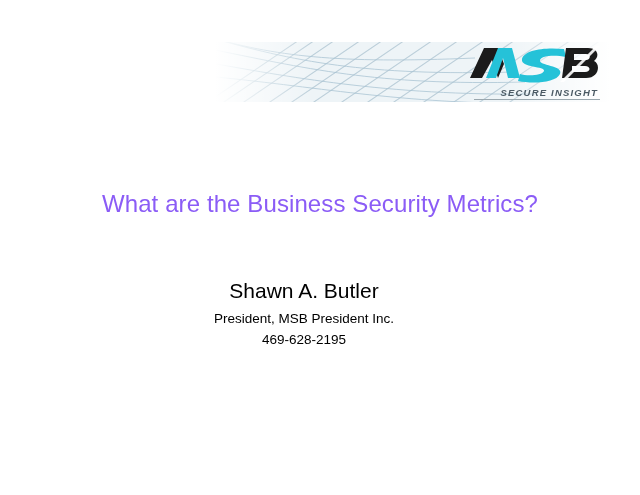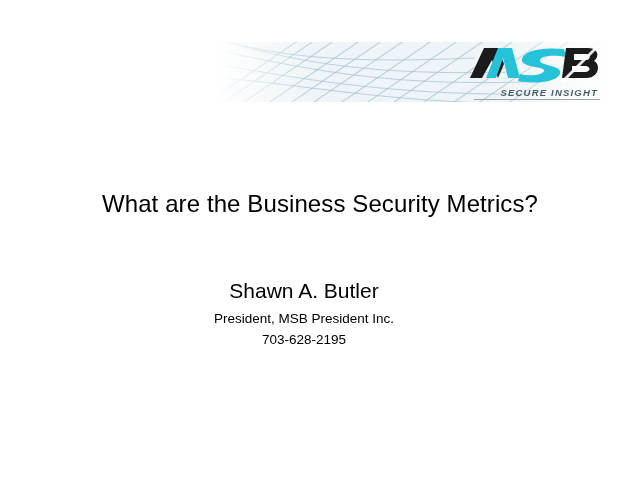--- a/index.html
+++ b/index.html
@@ -74,21 +74,21 @@
   }
 
   
   .title {
     position: absolute;
     left: 0;
     top: 190px;
     width: 640px;
     text-align: center;
     font-size: 24px;
-    color: #000000;
+    color: #8b5cf6;
     font-family: "Liberation Sans", sans-serif;
     font-weight: normal;
     letter-spacing: 0.1px;
   }
 
   
   .subtitle-block {
     position: absolute;
     left: 0;
     top: 278px;
@@ -170,16 +170,16 @@
       <div class="logo-underline"></div>
       <div class="logo-tag">SECURE INSIGHT</div>
     </div>
   </div>
 
   <div class="title">What are the Business Security Metrics?</div>
 
   <div class="subtitle-block">
     <div class="author">Shawn A. Butler</div>
     <div class="affiliation">President, MSB President Inc.</div>
-    <div class="phone">703-628-2195</div>
+    <div class="phone">469-628-2195</div>
   </div>
 
 </div>
 
 </body></html>

